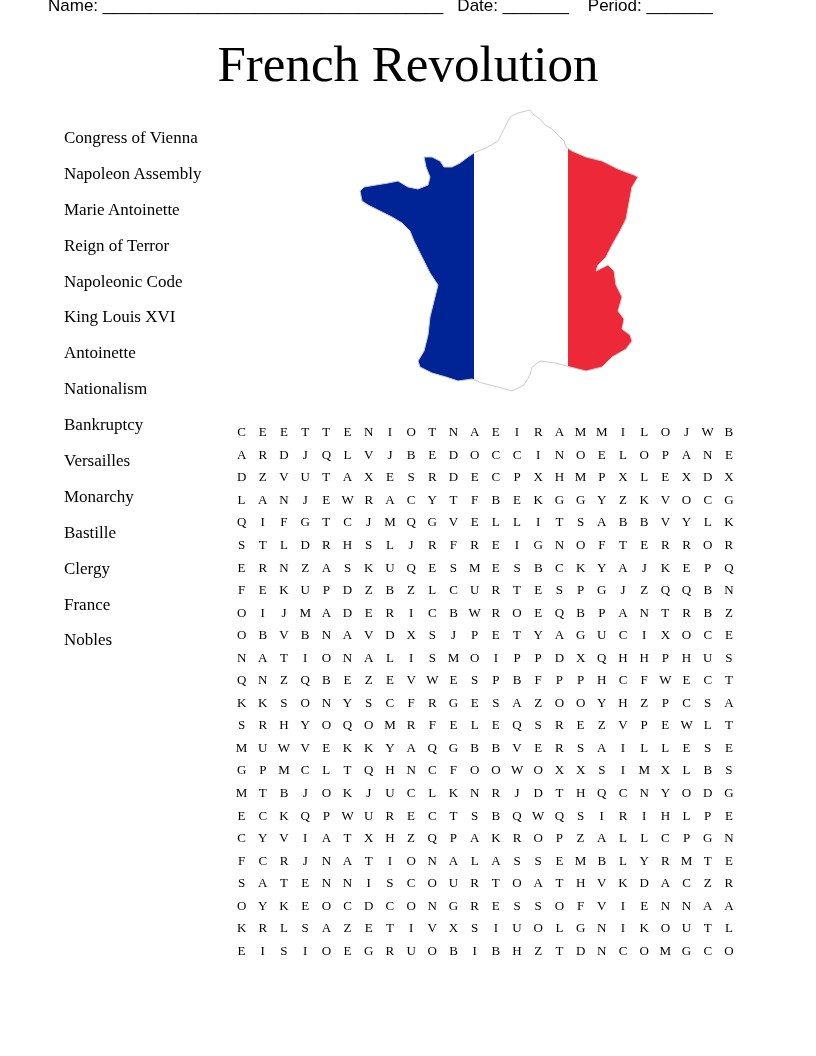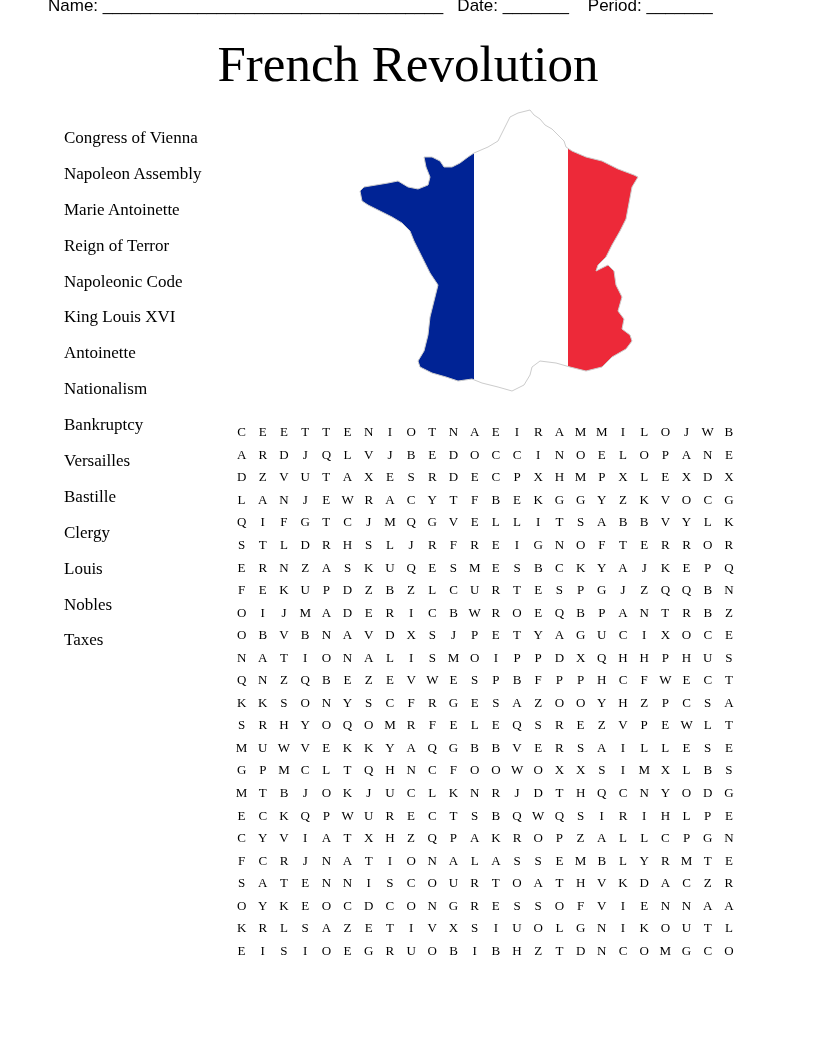--- a/index.html
+++ b/index.html
@@ -23,25 +23,25 @@
     <li>Congress of Vienna</li>
     <li>Napoleon Assembly</li>
     <li>Marie Antoinette</li>
     <li>Reign of Terror</li>
     <li>Napoleonic Code</li>
     <li>King Louis XVI</li>
     <li>Antoinette</li>
     <li>Nationalism</li>
     <li>Bankruptcy</li>
     <li>Versailles</li>
+    <li>Monarchy</li>
     <li>Bastille</li>
     <li>Clergy</li>
-    <li>Louis</li>
+    <li>France</li>
     <li>Nobles</li>
-    <li>Taxes</li>
   </ul>
 
 <div class="map">
   <svg width="310" height="300" viewBox="0 0 310 300" xmlns="http://www.w3.org/2000/svg">
     <defs>
       <clipPath id="france-clip">
         <path id="france-path" d="M178,8 L190,5 L194,10 L200,14 L205,20 L212,24 L218,30 L224,36 L226,42 L232,46 L246,52 L262,56 L278,64 L294,70 L298,72 L292,82 L289,98 L286,114 L280,126 L272,140 L266,152 L258,160 L256,166 L268,160 L274,166 L276,180 L282,192 L278,206 L284,214 L282,224 L290,230 L292,236 L286,244 L272,252 L262,262 L246,266 L230,262 L216,258 L200,256 L192,262 L190,270 L184,280 L172,286 L158,282 L142,278 L132,274 L118,276 L106,272 L92,268 L80,262 L78,256 L84,246 L88,230 L90,212 L94,196 L98,180 L90,168 L86,160 L80,148 L74,136 L70,126 L62,118 L52,112 L40,106 L28,100 L22,96 L20,86 L24,82 L36,80 L48,78 L58,76 L68,82 L78,84 L88,80 L90,72 L86,62 L84,52 L92,52 L100,56 L104,62 L112,62 L120,58 L128,52 L134,48 L148,42 L158,36 L162,28 L166,20 L170,12 Z"></path>
       </clipPath>
     </defs>
     <g clip-path="url(#france-clip)">

